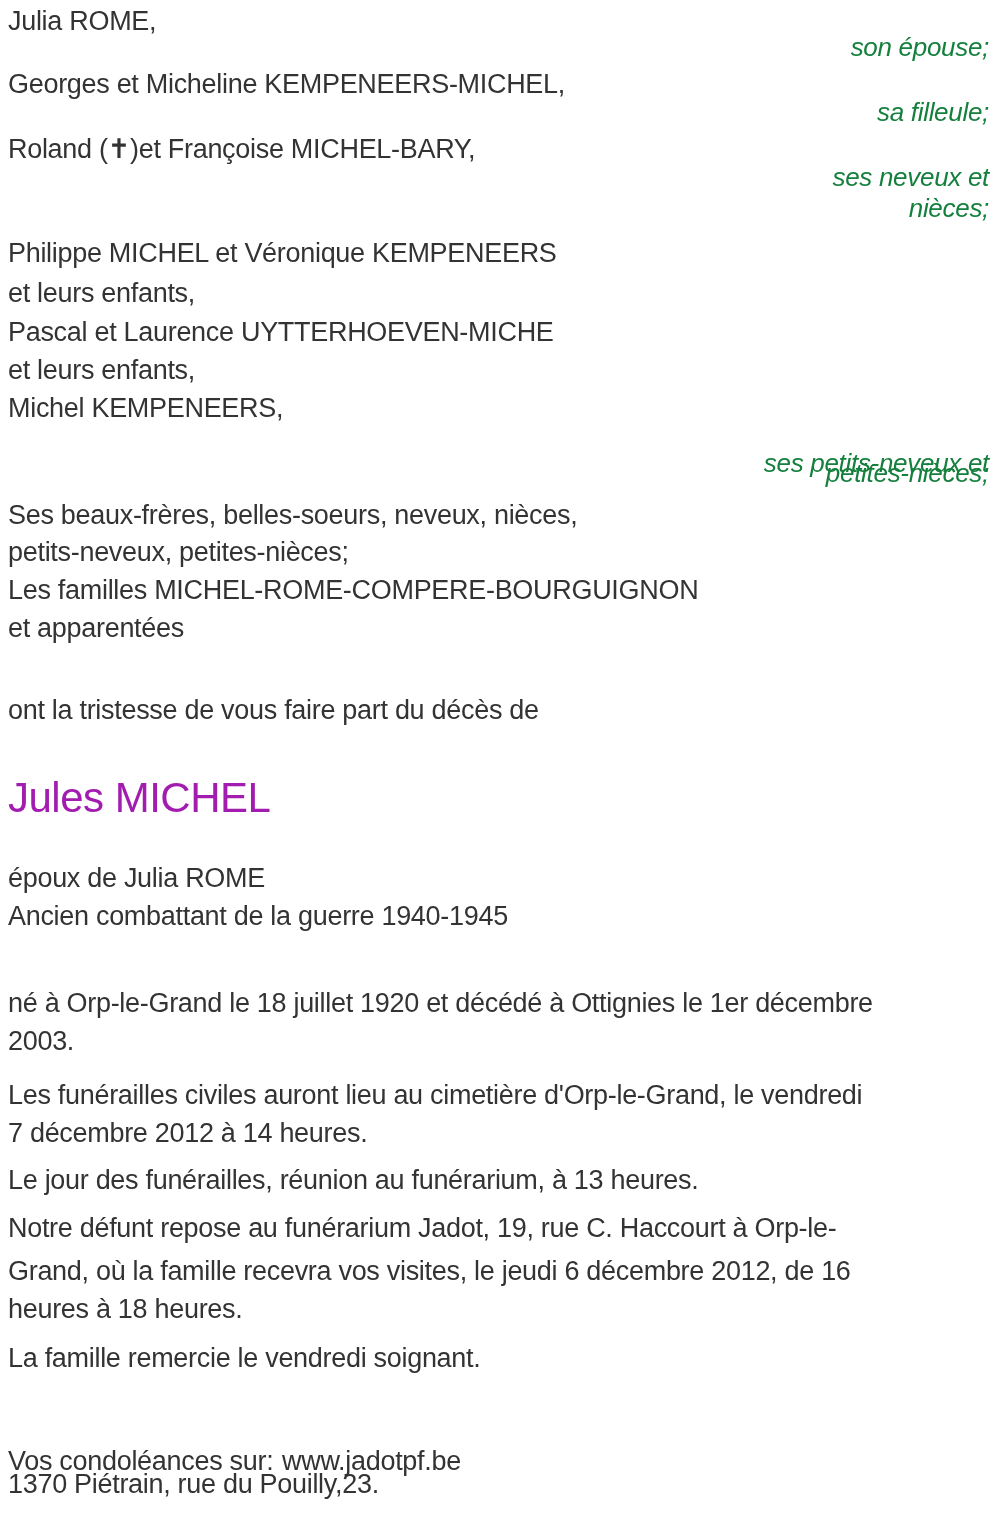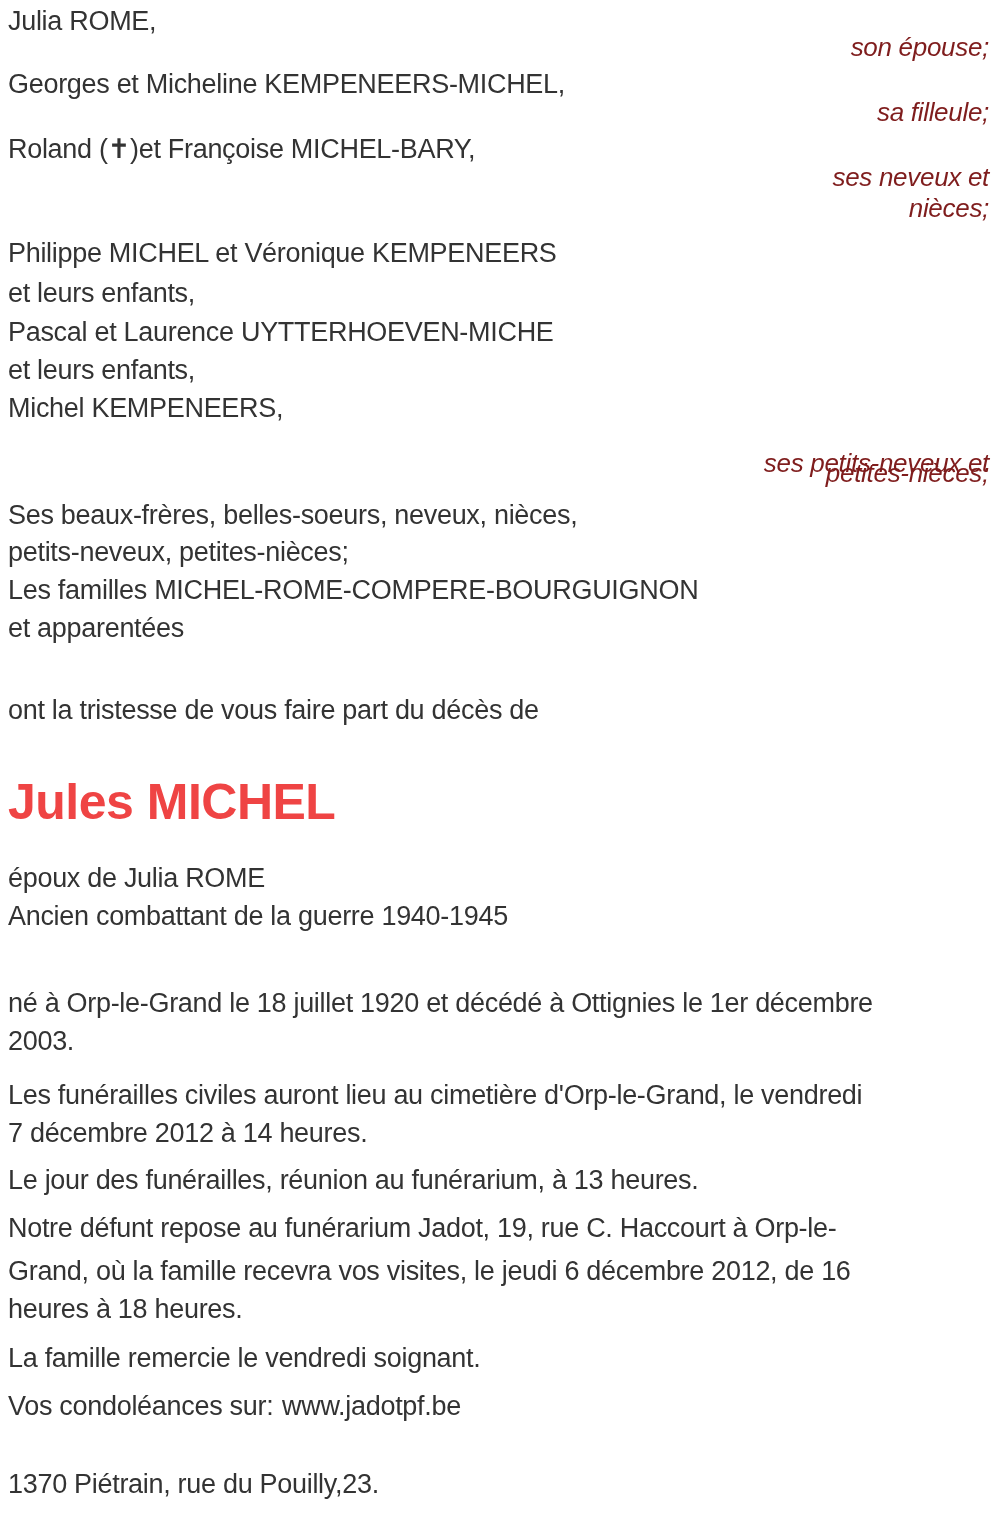--- a/index.html
+++ b/index.html
@@ -22,26 +22,26 @@
     line-height: 1;
     white-space: nowrap;
     letter-spacing: -0.3px;
   }
   .rel {
     left: auto;
     right: 11px;
     font-style: italic;
     font-size: 26px;
     text-align: right;
-    color: #7f1d1d;
+    color: #15803d;
   }
   .title {
-    font-size: 50px;
-    font-weight: bold;
-    color: #ef4444;
+    font-size: 42px;
+    font-weight: normal;
+    color: #a21caf;
     letter-spacing: -0.5px;
   }
   .url {
     margin-left: 0.32em;
   }
 </style>
 </head>
 <body>
 
 <div class="line" style="top:8px">Julia ROME,</div>
@@ -81,17 +81,17 @@
 <div class="line" style="top:1120px">7 décembre 2012 à 14 heures.</div>
 
 <div class="line" style="top:1167px">Le jour des funérailles, réunion au funérarium, à 13 heures.</div>
 
 <div class="line" style="top:1215px">Notre défunt repose au funérarium Jadot, 19, rue C. Haccourt à Orp-le-</div>
 <div class="line" style="top:1258px">Grand, où la famille recevra vos visites, le jeudi 6 décembre 2012, de 16</div>
 <div class="line" style="top:1296px">heures à 18 heures.</div>
 
 <div class="line" style="top:1345px">La famille remercie le vendredi soignant.</div>
 
-<div class="line" style="top:1393px">
+<div class="line" style="top:1448px">
   <span>Vos condoléances sur:</span><span class="url">www.jadotpf.be</span>
 </div>
 
 <div class="line" style="top:1471px">1370 Piétrain, rue du Pouilly,23.</div>
 
 </body></html>

